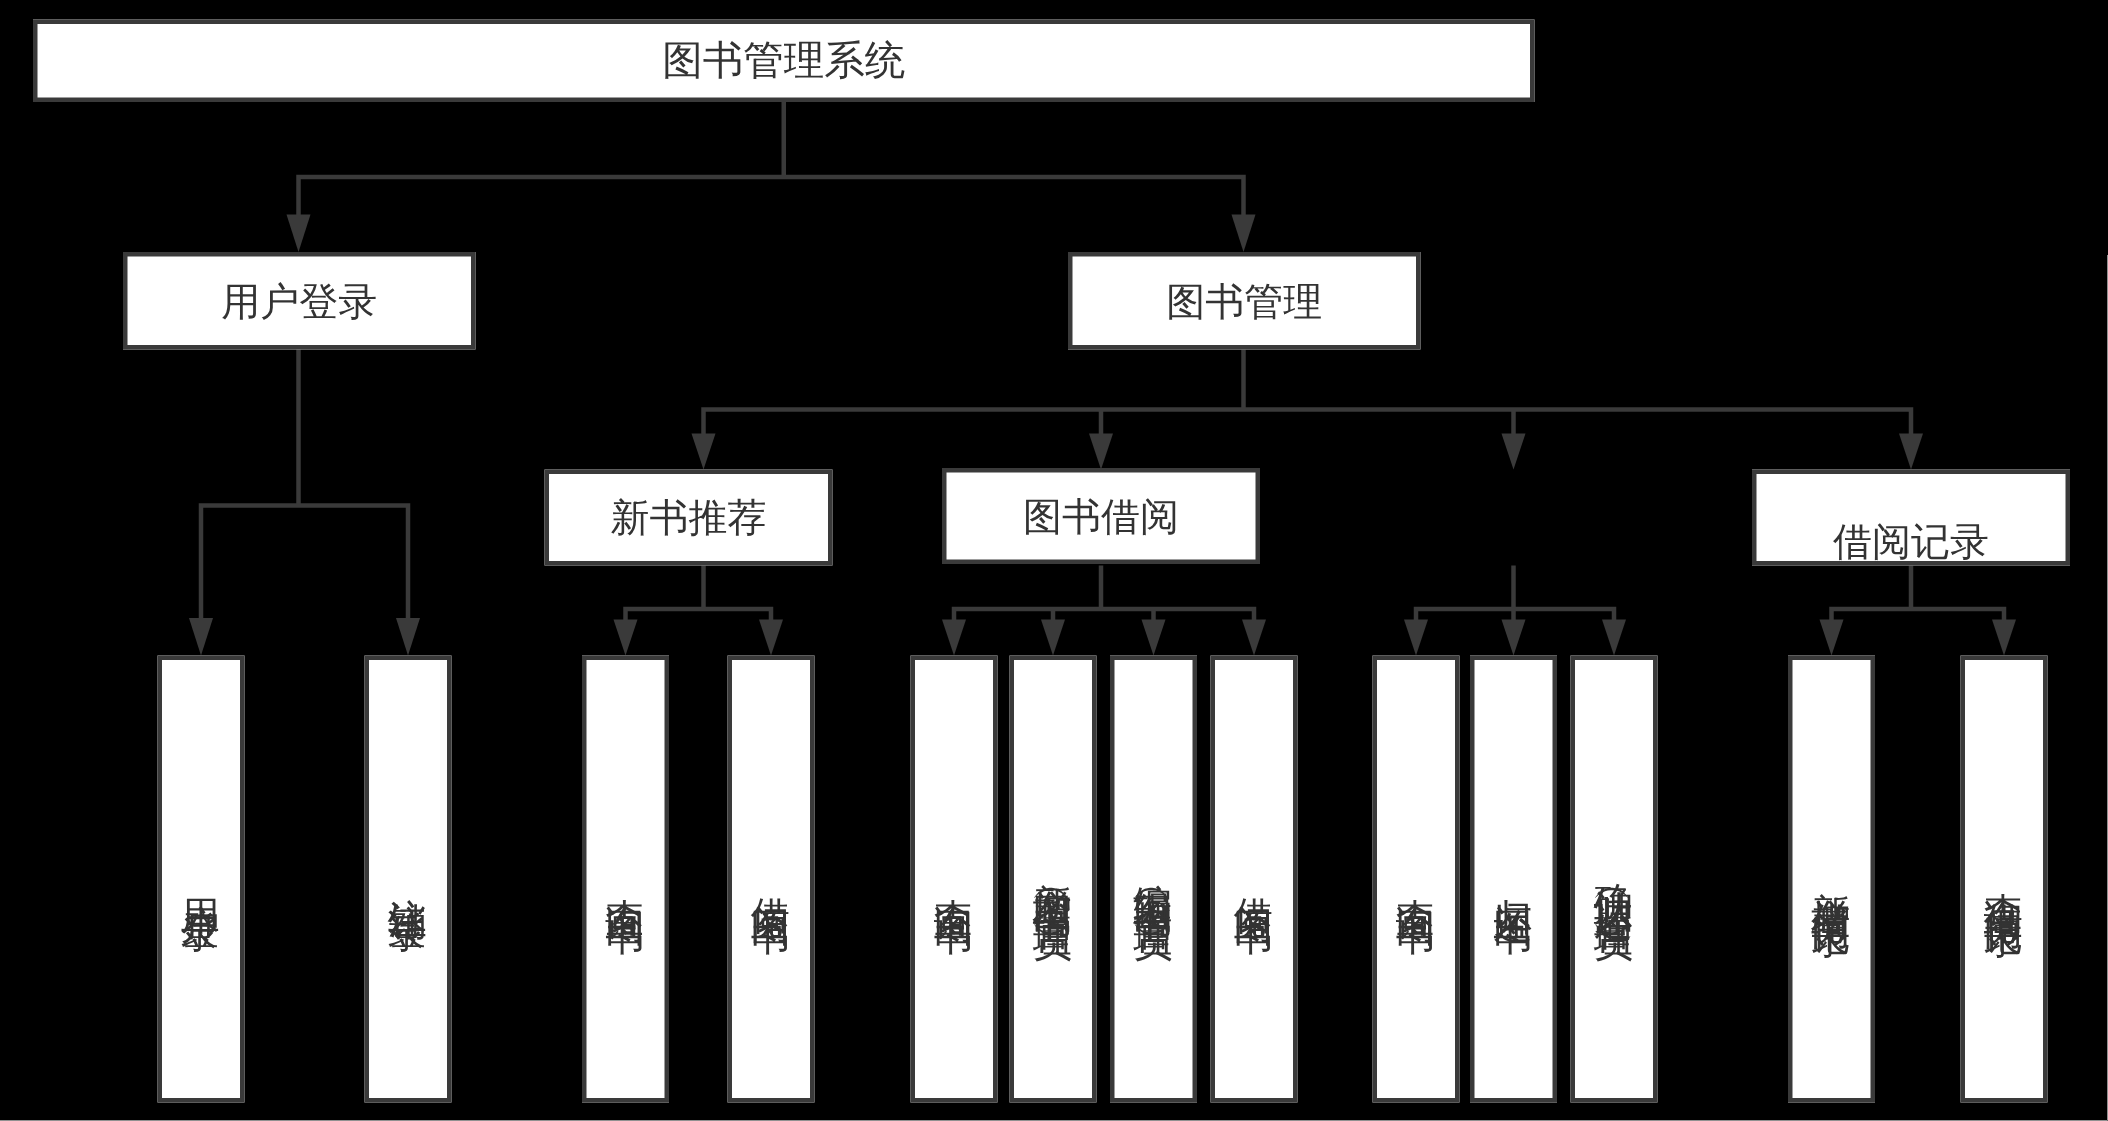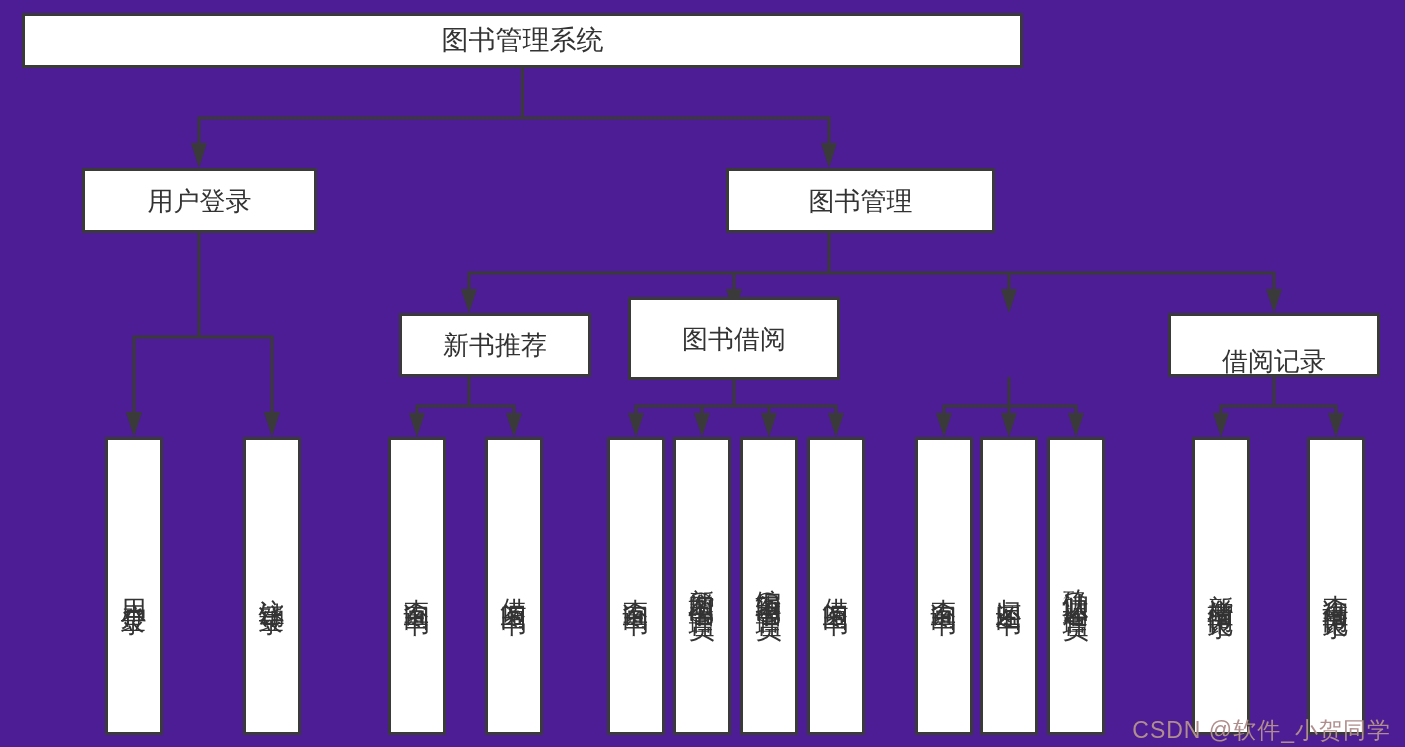--- a/index.html
+++ b/index.html
@@ -1,19 +1,19 @@
 <!DOCTYPE html>
 <html><head>
 <meta charset="utf-8">
 <style>
   html,body{margin:0;padding:0;background:#ffffff;}
   .canvas{
     position:relative;
     width:1405px;height:747px;
-    background:#4c1d95;
+    background:#000000;
     font-family:"Liberation Sans", sans-serif;
     overflow:hidden;
   }
   .connectors{position:absolute;left:0;top:0;z-index:0;}
   .node{
     position:absolute;
     box-sizing:border-box;
     border:3px solid #3a3a3a;
     background:#ffffff;
     display:flex;
@@ -27,23 +27,23 @@
   .v .lbl{
     writing-mode:vertical-rl;
     text-orientation:mixed;
     font-size:26px;
     line-height:1;
     letter-spacing:4px;
   }
   
   .n-root {left:22px;  top:13px;  width:1001px; height:55px;}
   .n-b0   {left:82px;  top:168px; width:235px;  height:65px;}
-  .n-b1   {left:712px; top:168px; width:269px;  height:65px;margin-left:14px;}
-  .n-r0   {left:363px; top:313px; width:192px;  height:64px;margin-left:36px;}
-  .n-r1   {left:628px; top:297px; width:212px;  height:83px;}
+  .n-b1   {left:712px; top:168px; width:235px;  height:65px;}
+  .n-r0   {left:363px; top:313px; width:192px;  height:64px;}
+  .n-r1   {left:628px; top:312px; width:212px;  height:64px;}
   .n-r2   {left:903px; top:313px; width:212px;  height:64px;}
   .n-r3   {left:1168px;top:313px; width:212px;  height:64px;align-items:flex-end;}
   .v      {top:437px; width:58px; height:298px;}
   .v-b0c0 {left:105px;}
   .v-b0c1 {left:243px;}
   .v-r0c0 {left:388px;}
   .v-r0c1 {left:485px;}
   .v-r1c0 {left:607px;}
   .v-r1c1 {left:673px;}
   .v-r1c2 {left:740px;}
@@ -167,14 +167,13 @@
     <span class="lbl">确认归还（管理员）</span>
   </div>
 
   <div class="node v v-r3c0">
     <span class="lbl">新增借阅记录</span>
   </div>
   <div class="node v v-r3c1">
     <span class="lbl">查询借阅记录</span>
   </div>
 
-  <div class="watermark">CSDN @软件_小贺同学</div>
 </div>
 
 </body></html>

